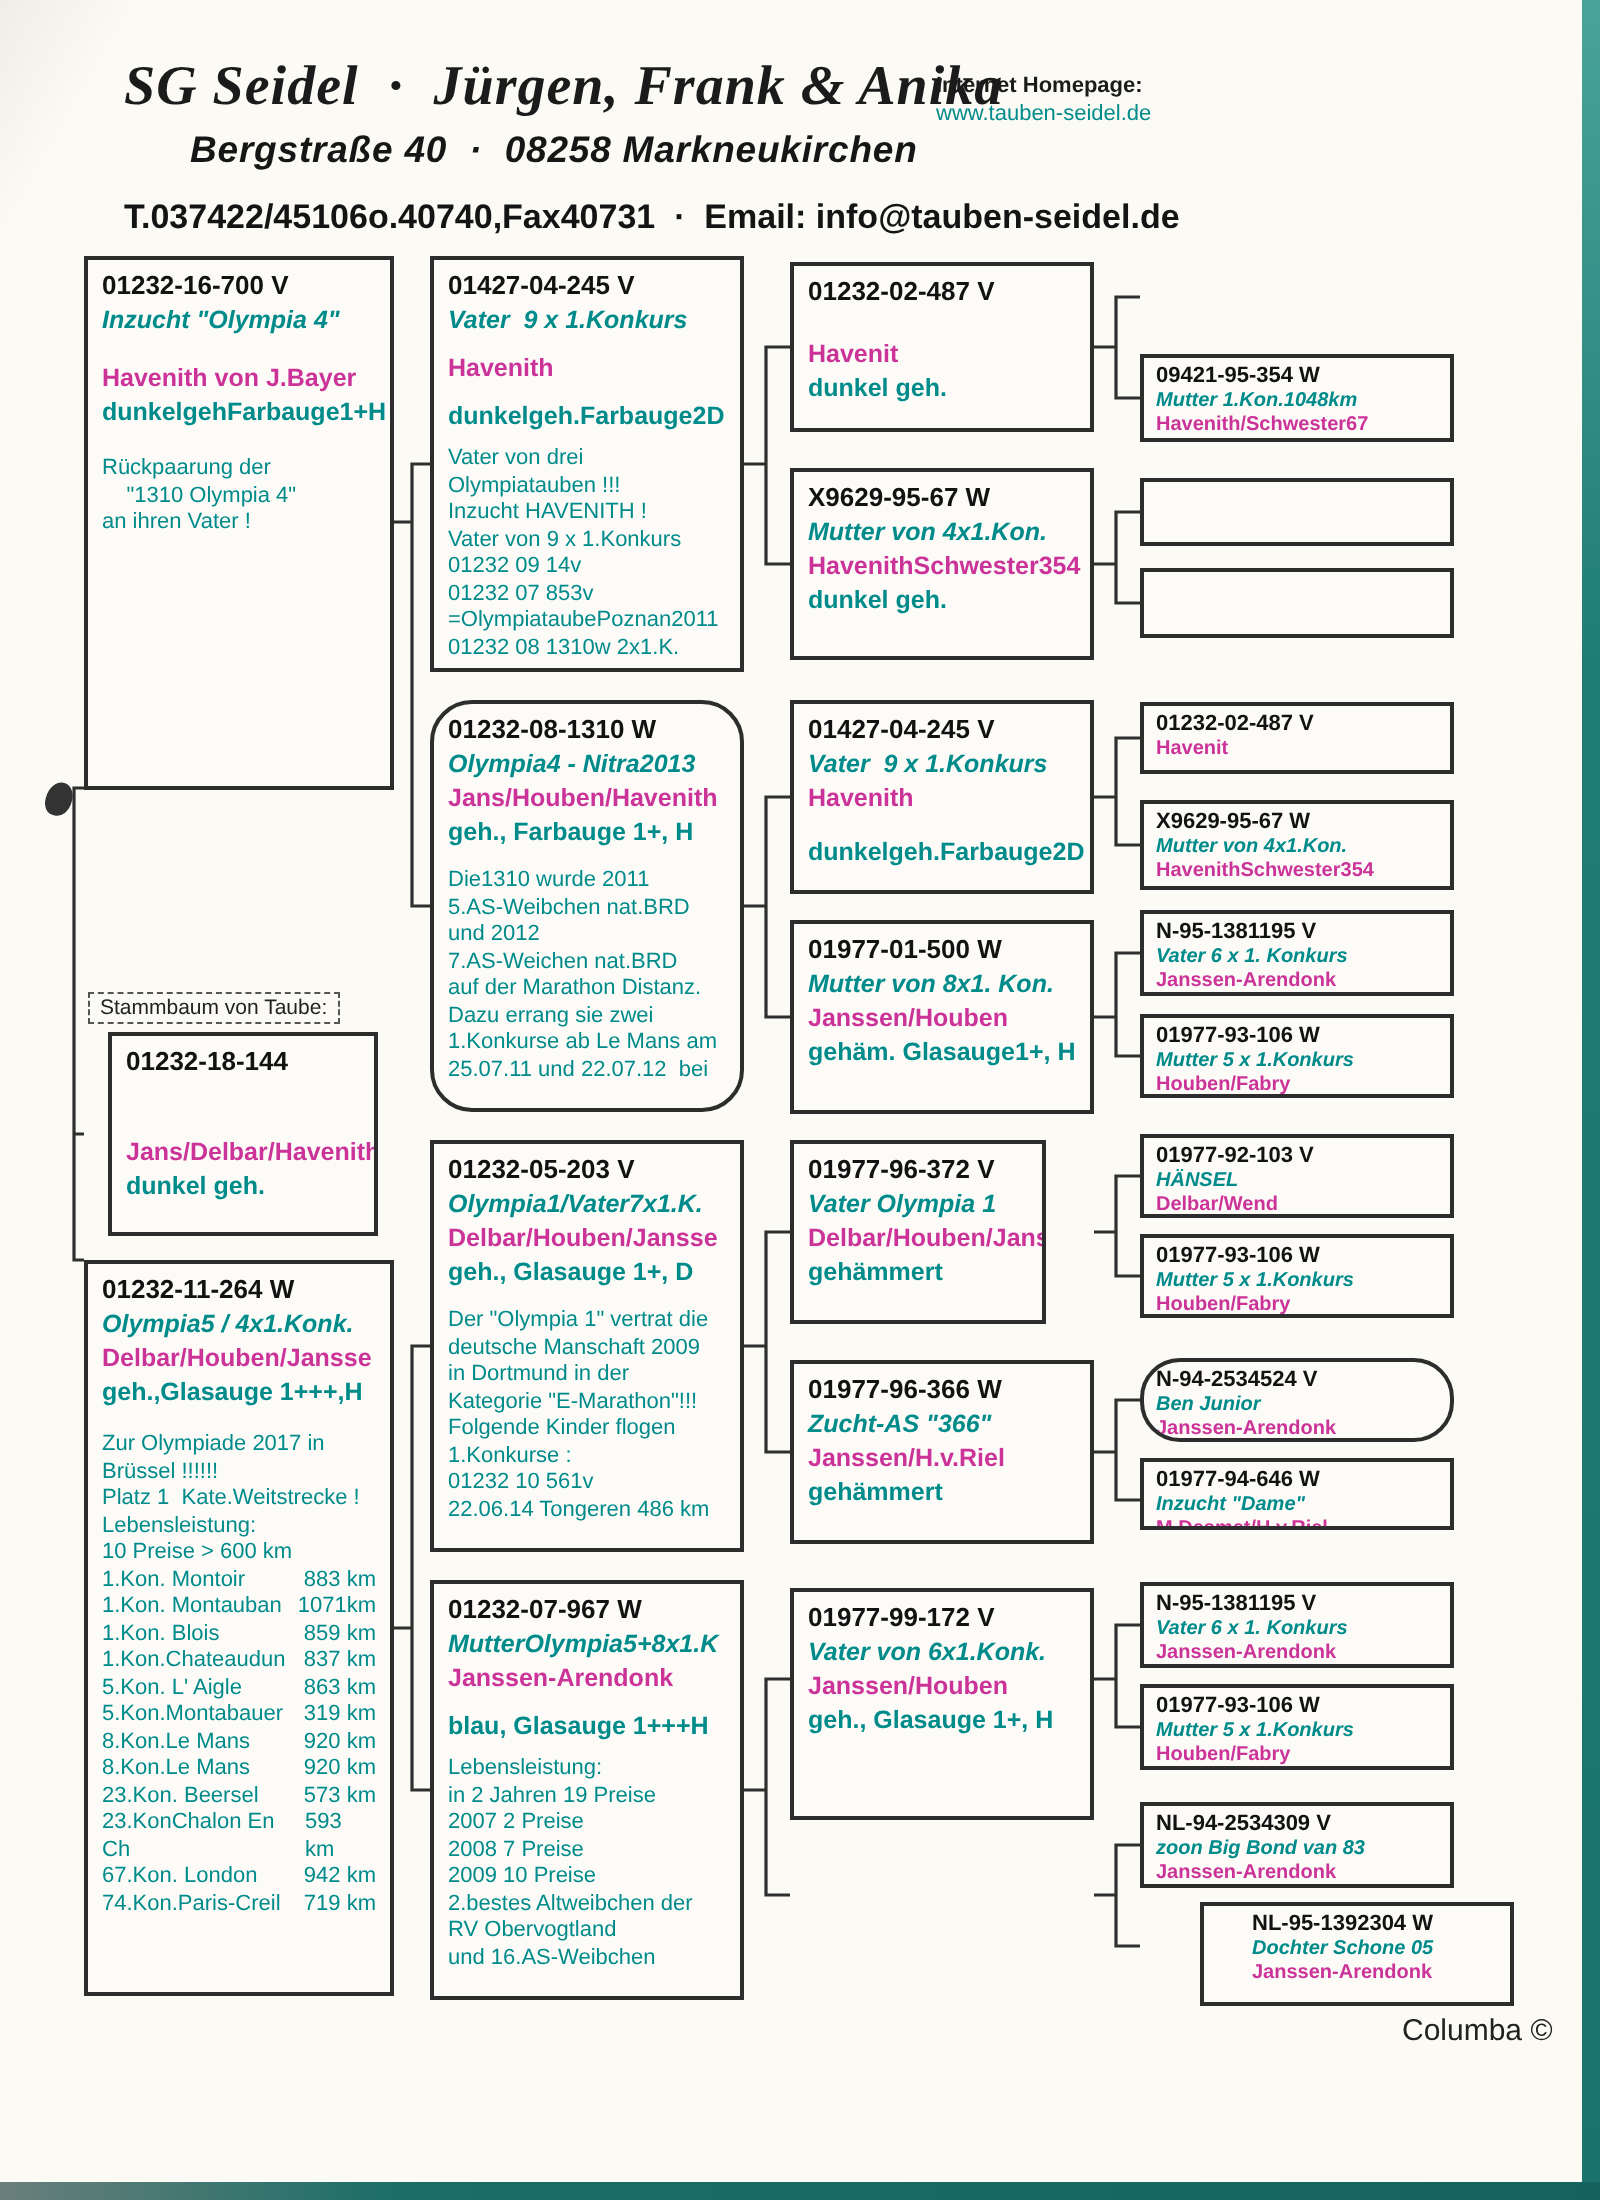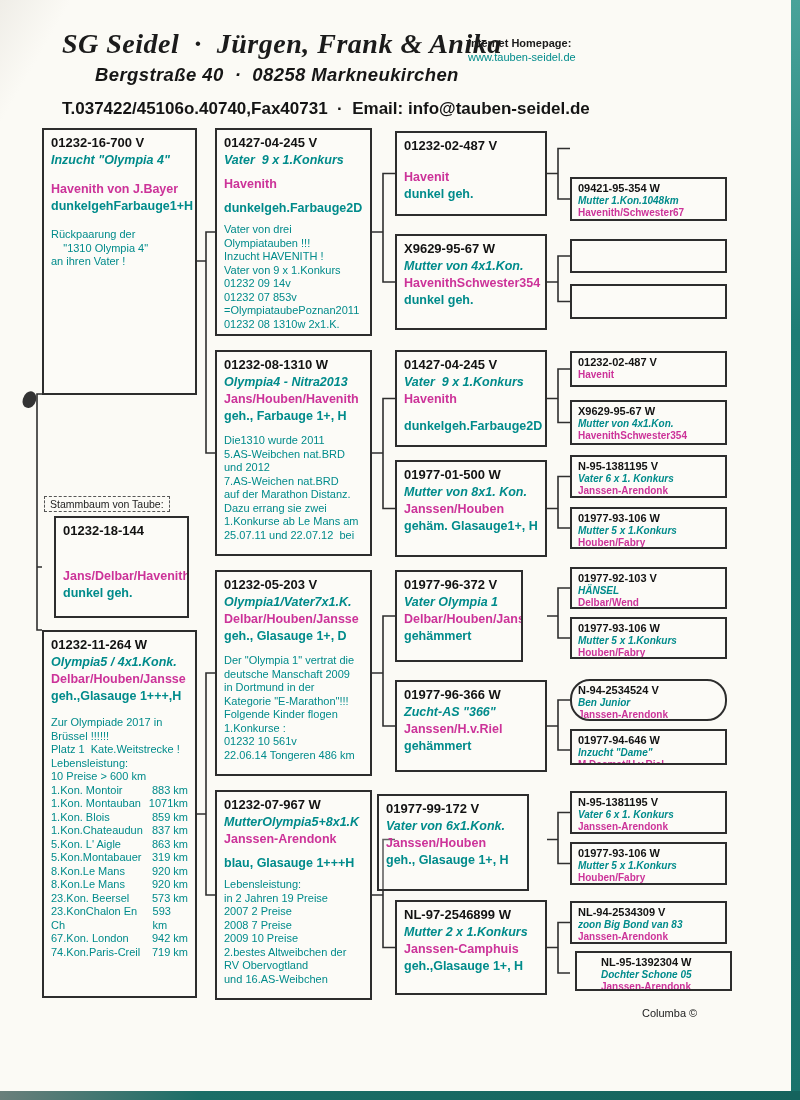--- a/index.html
+++ b/index.html
@@ -24,21 +24,21 @@
   .ln-tt{color:var(--teal,#008b8b);font-weight:700;font-size:12.5px;line-height:15px;margin:2px 0;white-space:pre}
   .ln-m {color:var(--magenta,#cc3399);font-weight:700;font-size:12.5px;line-height:15px;margin:2px 0;white-space:pre}
   .ln-tl{color:var(--teal,#008b8b);font-size:11px;line-height:13.5px;white-space:pre}
   .race{display:flex;justify-content:space-between;color:var(--teal,#008b8b);font-size:11px;line-height:13.5px}
   .sp{width:100%}
   .pbox.small{padding:3px 6px}
   .pbox.small .ring{font-size:11px;line-height:12px;margin-bottom:1px}
   .pbox.small .ln-ti,.pbox.small .ln-tt,.pbox.small .ln-m{font-size:10px;line-height:11.5px;margin:0}
   .subject-label{position:absolute;left:44px;top:496px;border:1px dashed #555;padding:1px 5px;
                  font-size:10.5px;color:#222;background:#fbfaf5;white-space:pre}
-  .footer{position:absolute;left:642px;top:1007px;font-size:11px;color:#222}
+  .footer{position:absolute;left:701px;top:1007px;font-size:15px;color:#222}
   
   .scan-edge-right{position:absolute;right:0;top:0;width:9px;height:1100px;
                    background:linear-gradient(180deg,#49a39a,#1e7d75 30%,#1a736c)}
   .scan-edge-bottom{position:absolute;left:0;top:1091px;width:800px;height:9px;
                     background:linear-gradient(90deg,#6a7f7b,#1a6e67 25%,#15635d)}
   .scan-blob{position:absolute;left:23px;top:391px;width:13px;height:17px;background:#333;
              border-radius:60% 50% 55% 45%;transform:rotate(15deg)}
 </style>
 </head>
 <body>
@@ -162,21 +162,21 @@
         <div class="sp" style="height: 5px;"></div>
         <div class="ln-tl">Vater von drei</div>
         <div class="ln-tl">Olympiatauben !!!</div>
         <div class="ln-tl">Inzucht HAVENITH !</div>
         <div class="ln-tl">Vater von 9 x 1.Konkurs</div>
         <div class="ln-tl">01232 09 14v</div>
         <div class="ln-tl">01232 07 853v</div>
         <div class="ln-tl">=OlympiataubePoznan2011</div>
         <div class="ln-tl">01232 08 1310w 2x1.K.</div>
       </div>
-      <div class="pbox" style="left: 215px; top: 350px; width: 157px; height: 206px;">
+      <div class="pbox" style="left: 215px; top: 350px; width: 157px; height: 206px; border-radius: 21px;">
         <div class="ring">01232-08-1310 W</div>
         <div class="ln-ti">Olympia4 - Nitra2013</div>
         <div class="ln-m">Jans/Houben/Havenith</div>
         <div class="ln-tt">geh., Farbauge 1+, H</div>
         <div class="sp" style="height: 8px;"></div>
         <div class="ln-tl">Die1310 wurde 2011</div>
         <div class="ln-tl">5.AS-Weibchen nat.BRD</div>
         <div class="ln-tl">und 2012</div>
         <div class="ln-tl">7.AS-Weichen nat.BRD</div>
         <div class="ln-tl">auf der Marathon Distanz.</div>
@@ -245,31 +245,25 @@
         <div class="ln-ti">Vater Olympia 1</div>
         <div class="ln-m">Delbar/Houben/Jansse</div>
         <div class="ln-tt">gehämmert</div>
       </div>
       <div class="pbox" style="left: 395px; top: 680px; width: 152px; height: 92px;">
         <div class="ring">01977-96-366 W</div>
         <div class="ln-ti">Zucht-AS "366"</div>
         <div class="ln-m">Janssen/H.v.Riel</div>
         <div class="ln-tt">gehämmert</div>
       </div>
-      <div class="pbox" style="left: 377px; top: 794px; width: 152px; height: 97px;">
+      <div class="pbox" style="left: 395px; top: 794px; width: 152px; height: 116px;">
         <div class="ring">01977-99-172 V</div>
         <div class="ln-ti">Vater von 6x1.Konk.</div>
         <div class="ln-m">Janssen/Houben</div>
         <div class="ln-tt">geh., Glasauge 1+, H</div>
-      </div>
-      <div class="pbox" style="left: 395px; top: 900px; width: 152px; height: 95px;">
-        <div class="ring">NL-97-2546899 W</div>
-        <div class="ln-ti">Mutter 2 x 1.Konkurs</div>
-        <div class="ln-m">Janssen-Camphuis</div>
-        <div class="ln-tt">geh.,Glasauge 1+, H</div>
       </div>
       <div class="pbox small" style="left: 570px; top: 177px; width: 157px; height: 44px;">
         <div class="ring">09421-95-354 W</div>
         <div class="ln-ti">Mutter 1.Kon.1048km</div>
         <div class="ln-m">Havenith/Schwester67</div>
       </div>
       <div class="pbox small" style="left: 570px; top: 239px; width: 157px; height: 34px;"></div>
       <div class="pbox small" style="left: 570px; top: 284px; width: 157px; height: 35px;"></div>
       <div class="pbox small" style="left: 570px; top: 351px; width: 157px; height: 36px;">
         <div class="ring">01232-02-487 V</div>
@@ -318,21 +312,21 @@
       <div class="pbox small" style="left: 570px; top: 842px; width: 157px; height: 43px;">
         <div class="ring">01977-93-106 W</div>
         <div class="ln-ti">Mutter 5 x 1.Konkurs</div>
         <div class="ln-m">Houben/Fabry</div>
       </div>
       <div class="pbox small" style="left: 570px; top: 901px; width: 157px; height: 43px;">
         <div class="ring">NL-94-2534309 V</div>
         <div class="ln-ti">zoon Big Bond van 83</div>
         <div class="ln-m">Janssen-Arendonk</div>
       </div>
-      <div class="pbox small" style="left: 575px; top: 951px; width: 157px; height: 40px; padding-left: 24px;">
+      <div class="pbox small" style="left: 600px; top: 951px; width: 157px; height: 52px; padding-left: 24px;">
         <div class="ring">NL-95-1392304 W</div>
         <div class="ln-ti">Dochter Schone 05</div>
         <div class="ln-m">Janssen-Arendonk</div>
       </div>
     </div>
 
   <div class="subject-label">Stammbaum von Taube:</div>
   <div class="footer">Columba ©</div>
 
   <div class="scan-blob"></div>

